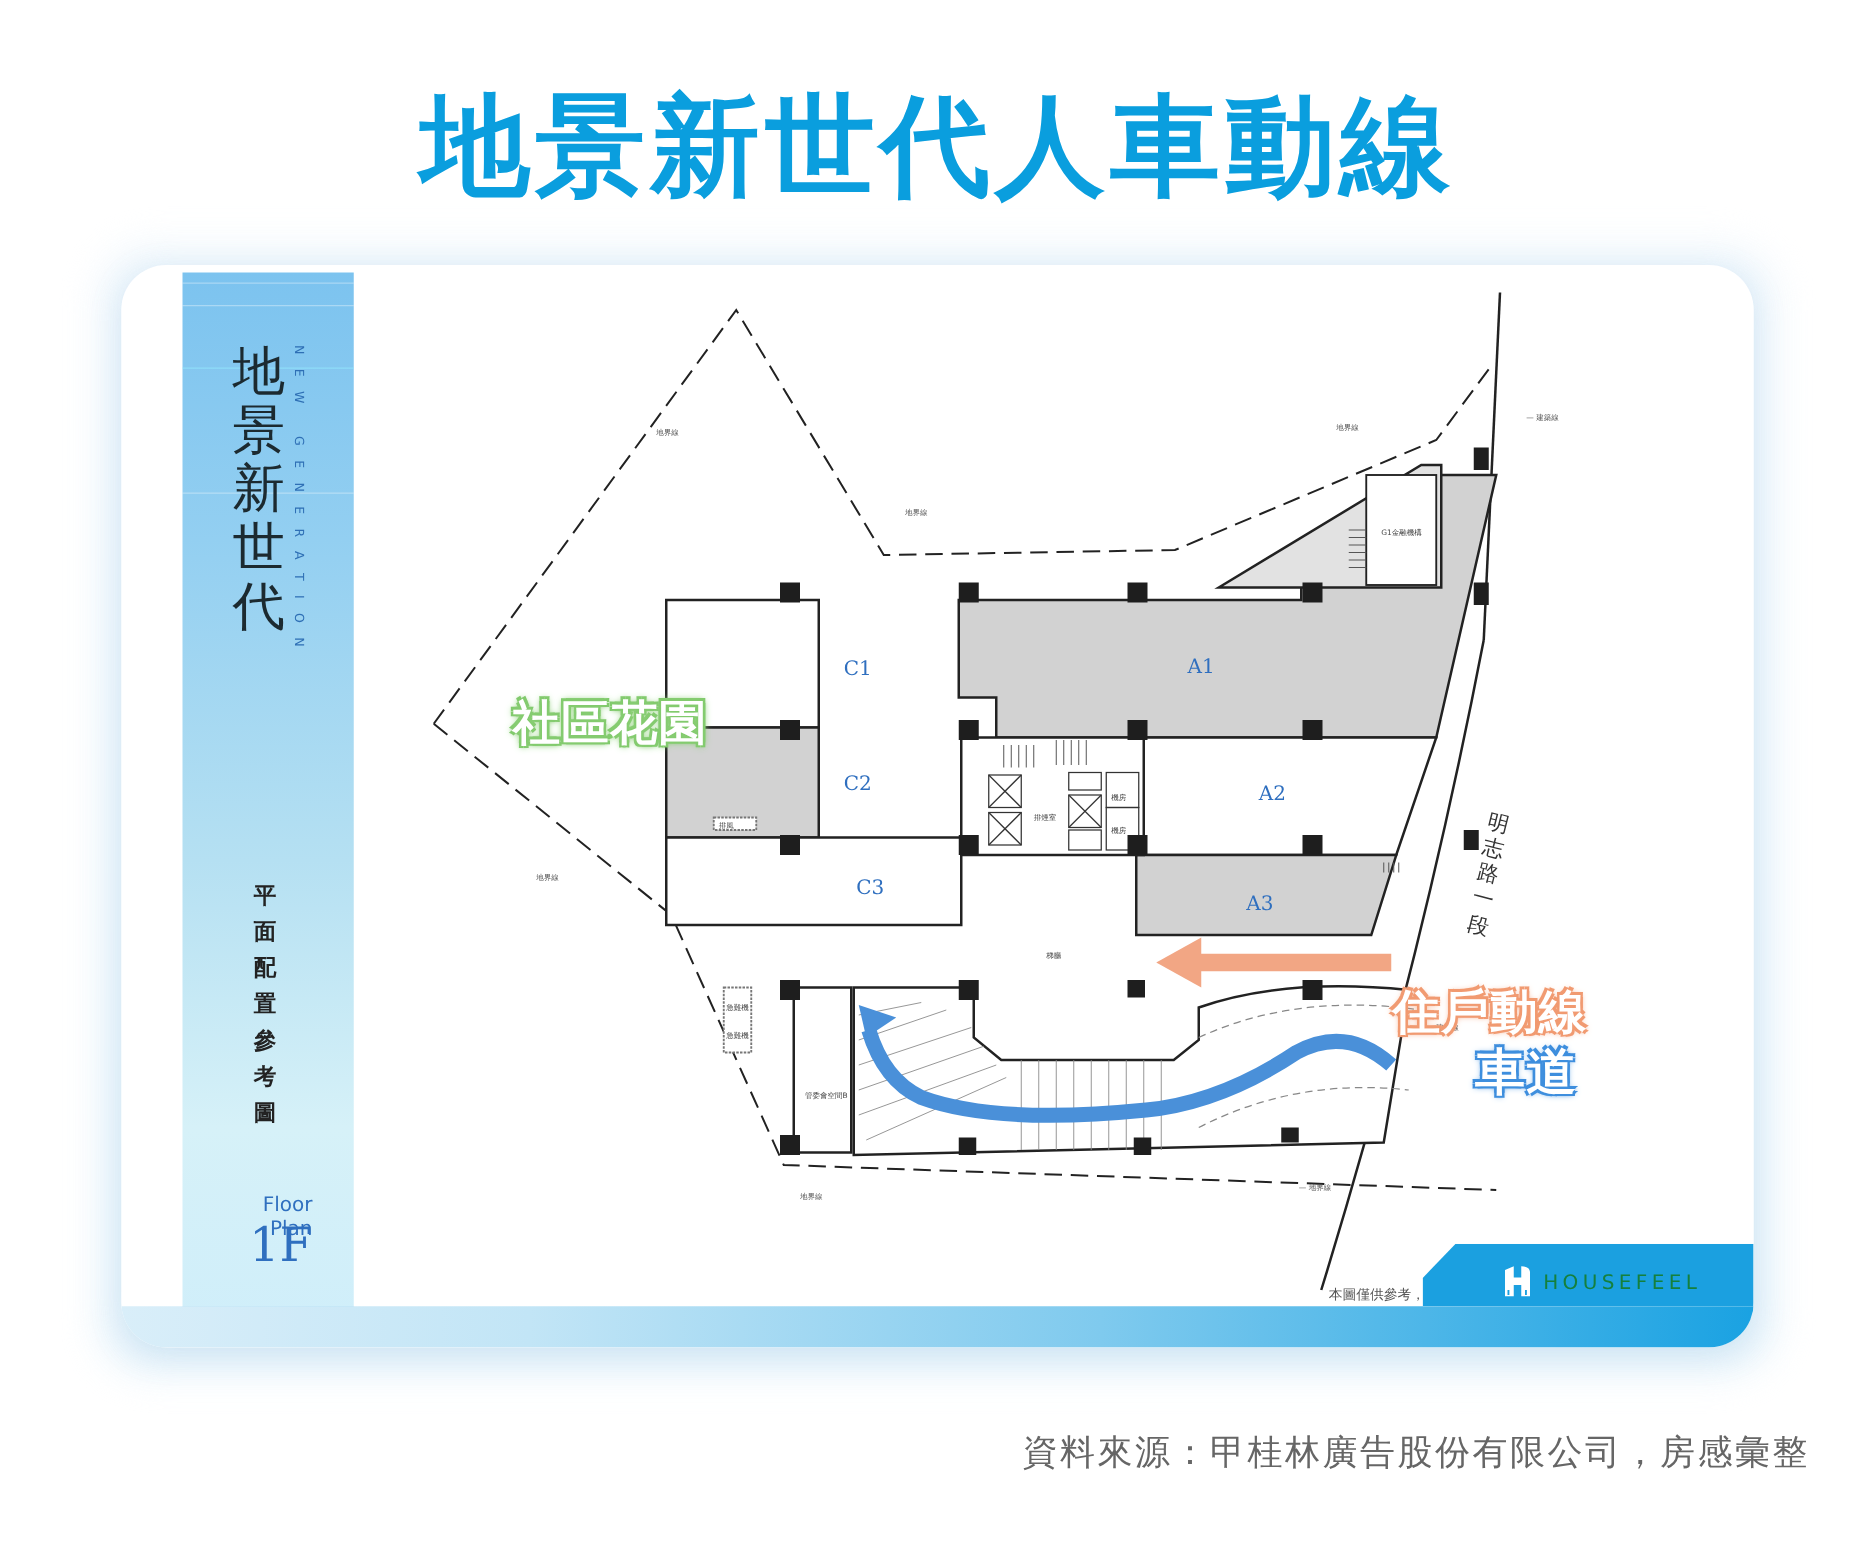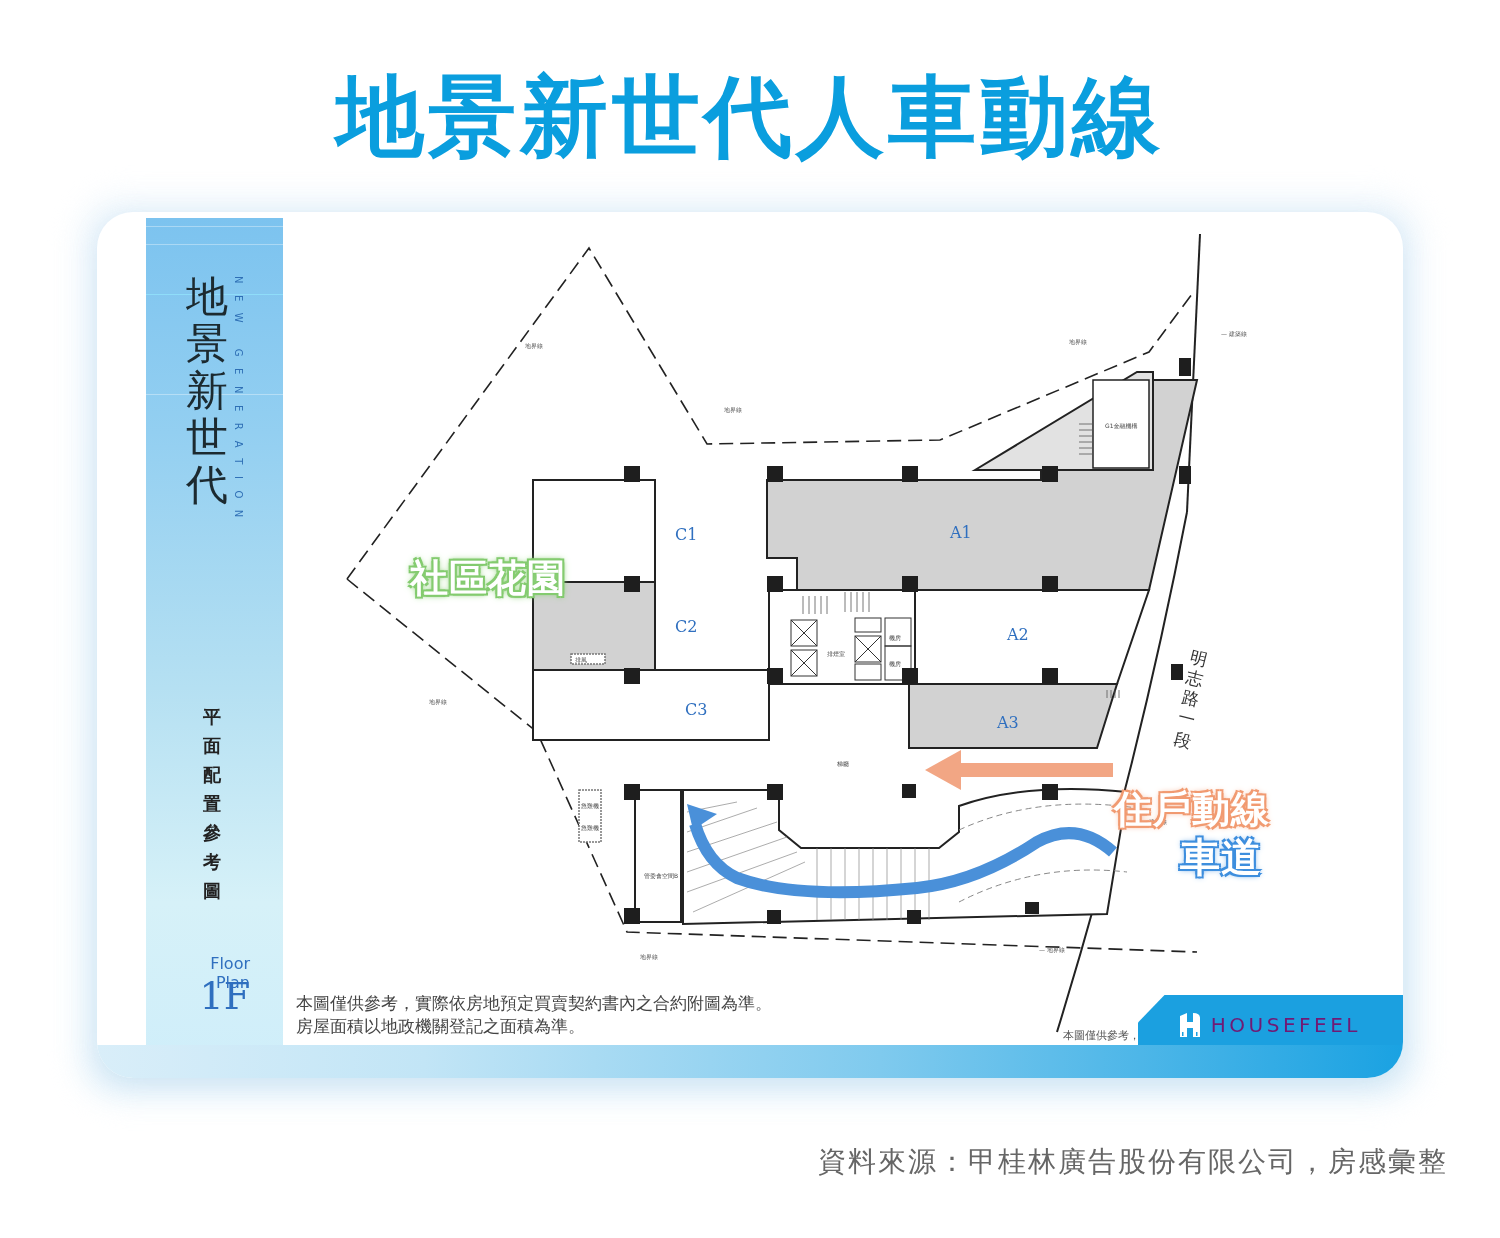--- a/index.html
+++ b/index.html
@@ -67,21 +67,21 @@
   .floorplan { position: absolute; left: 0; top: 0; width: 1306px; height: 866px; }
 
   .brand-badge {
     position: absolute; right: 0; bottom: 33px; width: 265px; height: 50px;
     background: #1ba0e0;
     clip-path: polygon(10% 0, 100% 0, 100% 100%, 0 100%, 0 55%);
   }
   .brand-logo {
     position: absolute; right: 42px; bottom: 40px; display: flex; align-items: center; gap: 10px;
   }
-  .brand-name { font-size: 20px; color: #701a75; letter-spacing: 3.5px; font-family: "DejaVu Sans", sans-serif; }
+  .brand-name { font-size: 16px; color: #15803d; letter-spacing: 3.5px; font-family: "DejaVu Sans", sans-serif; }
   .faded-text {
     position: absolute; left: 966px; top: 816px; font-size: 11px; color: #555;
   }
 
   .source {
     position: absolute; left: 0; top: 1143px; width: 1448px; text-align: right;
     font-size: 28px; color: #666; letter-spacing: 2px;
   }
 
   .flow-label {
@@ -301,24 +301,20 @@
     <g>
       <path d="M1016,640 Q980,608 940,630 Q880,670 820,676 Q700,688 640,666 Q610,652 598,612" stroke="#4a90d9" stroke-width="12" fill="none" stroke-linecap="butt"></path>
       <polygon points="590,592 620,602 596,618" fill="#4a90d9"></polygon>
     </g>
   </svg>
 
   <div class="flow-label garden-label" style="position:absolute; left:313px; top:341px;">社區花園</div>
   <div class="flow-label resident-label" style="position:absolute; left:1017px; top:536px;margin-top:36px;">住戶動線</div>
   <div class="flow-label car-label" style="position:absolute; left:1083px; top:618px;">車道</div>
 
-  <div class="disclaimer">
-    <div>本圖僅供參考，實際依房地預定買賣契約書內之合約附圖為準。</div>
-    <div>房屋面積以地政機關登記之面積為準。</div>
-  </div>
   <div class="faded-text">本圖僅供參考，</div>
 
   <div class="card-bottom-bar"></div>
   <div class="brand-badge"></div>
   <div class="brand-logo">
     <svg width="22" height="26" viewBox="0 0 22 26">
       <path d="M1,4 L8,1 L8,10 L14,10 L14,1 Q21,1 21,6 L21,25 L14,25 L14,16 L8,16 L8,25 L1,25 Z" fill="#ffffff"></path>
       <rect x="3" y="20" width="1.5" height="4" fill="#1ba0e0"></rect>
       <rect x="10" y="19" width="1.5" height="5" fill="#1ba0e0"></rect>
       <rect x="17" y="20" width="1.5" height="4" fill="#1ba0e0"></rect>

